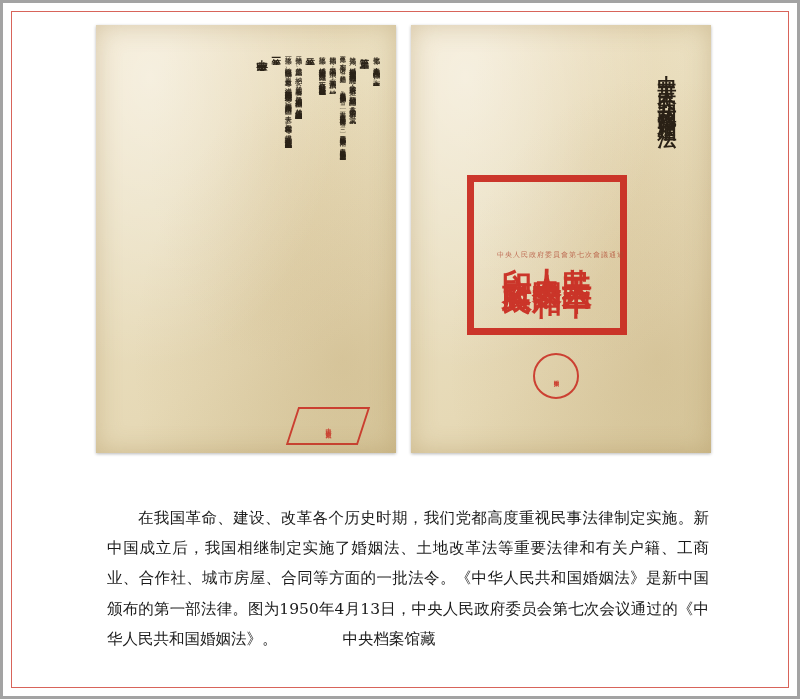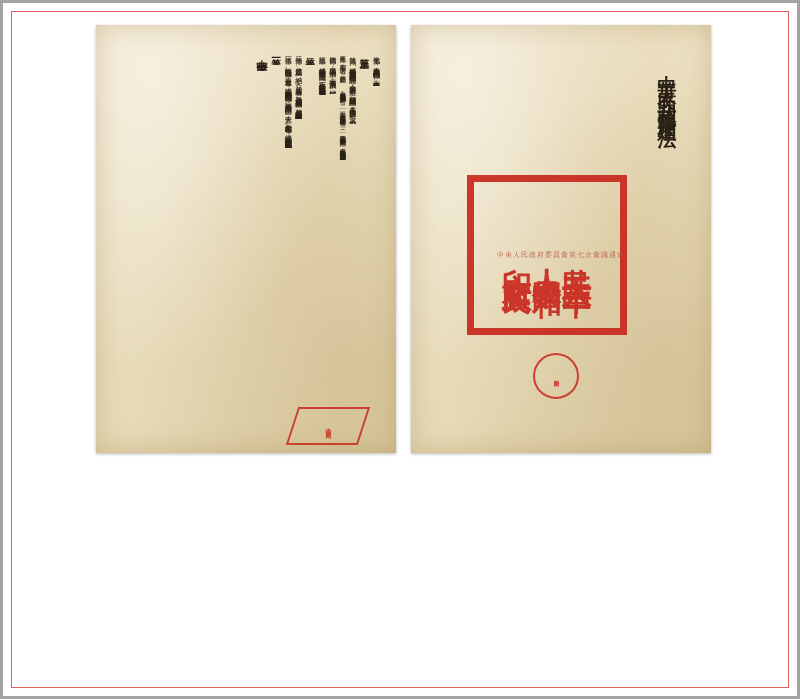--- a/index.html
+++ b/index.html
@@ -292,13 +292,16 @@
       <div class="seal-faint">中央人民政府委員會第七次會議通過</div>
 
       <div class="seal-small seal-oval">
         <span>中央檔案館</span>
       </div>
 
       <div class="edge-shade"></div>
     </div>
   </div>
 
+  <div class="caption">
+    <span class="indent"><span>在我国革命、建设、改革各个历史时期，我们党都高度重视民事法律制定实施。新中国成立后，我国相继制定实施了婚姻法、土地改革法等重要法律和有关户籍、工商业、合作社、城市房屋、合同等方面的一批法令。《中华人民共和国婚姻法》是新中国颁布的第一部法律。图为1950年4月13日，中央人民政府委员会第七次会议通过的《中华人民共和国婚姻法》。</span><span class="archive">中央档案馆藏</span></span>
+  </div>
 </div>
 
 </body></html>

